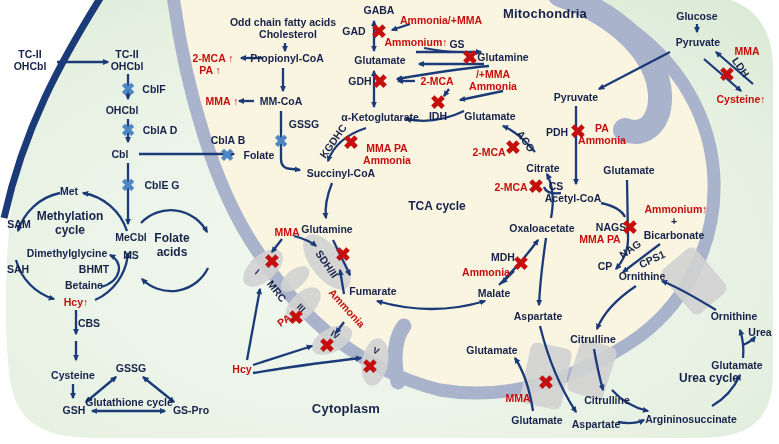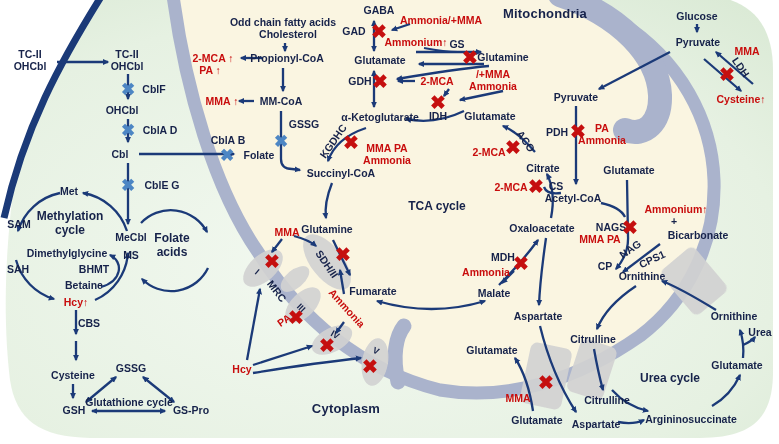--- a/index.html
+++ b/index.html
@@ -242,27 +242,27 @@
 <span class="lb" style="left:557px;top:132px">PDH</span>
 <span class="lb r" style="left:602px;top:134px">PA
 Ammonia</span>
 
 <span class="lb" style="left:629px;top:170px">Glutamate</span>
 <span class="lb" style="left:611px;top:227px">NAGS</span>
 <span class="lb r" style="left:600px;top:239px">MMA PA</span>
 <span class="lb rot" style="--r:-35deg;left:630px;top:249px">NAG</span>
 <span class="lb r" style="left:676px;top:209px">Ammonium↑</span>
 <span class="lb" style="left:674px;top:221px">+</span>
-<span class="lb" style="left:698px;top:235px">Bicarbonate</span>
+<span class="lb" style="left:674px;top:235px">Bicarbonate</span>
 <span class="lb rot" style="--r:-25deg;left:652px;top:259px">CPS1</span>
 <span class="lb" style="left:605px;top:266px">CP</span>
 <span class="lb" style="left:642px;top:276px">Ornithine</span>
 <span class="lb" style="left:593px;top:339px">Citrulline</span>
 <span class="lb" style="left:607px;top:400px">Citrulline</span>
-<span class="lb cyc" style="left:670px;top:379px">Urea cycle</span>
+<span class="lb cyc" style="left:709px;top:379px">Urea cycle</span>
 <span class="lb" style="left:734px;top:316px">Ornithine</span>
 <span class="lb" style="left:760px;top:332px">Urea</span>
 <span class="lb" style="left:737px;top:365px">Glutamate</span>
 <span class="lb" style="left:691px;top:419px">Argininosuccinate</span>
 <span class="lb" style="left:596px;top:424px">Aspartate</span>
 <span class="lb" style="left:537px;top:420px">Glutamate</span>
 <span class="lb" style="left:538px;top:316px">Aspartate</span>
 <span class="lb" style="left:492px;top:350px">Glutamate</span>
 <span class="lb r" style="left:518px;top:398px">MMA</span>
 

